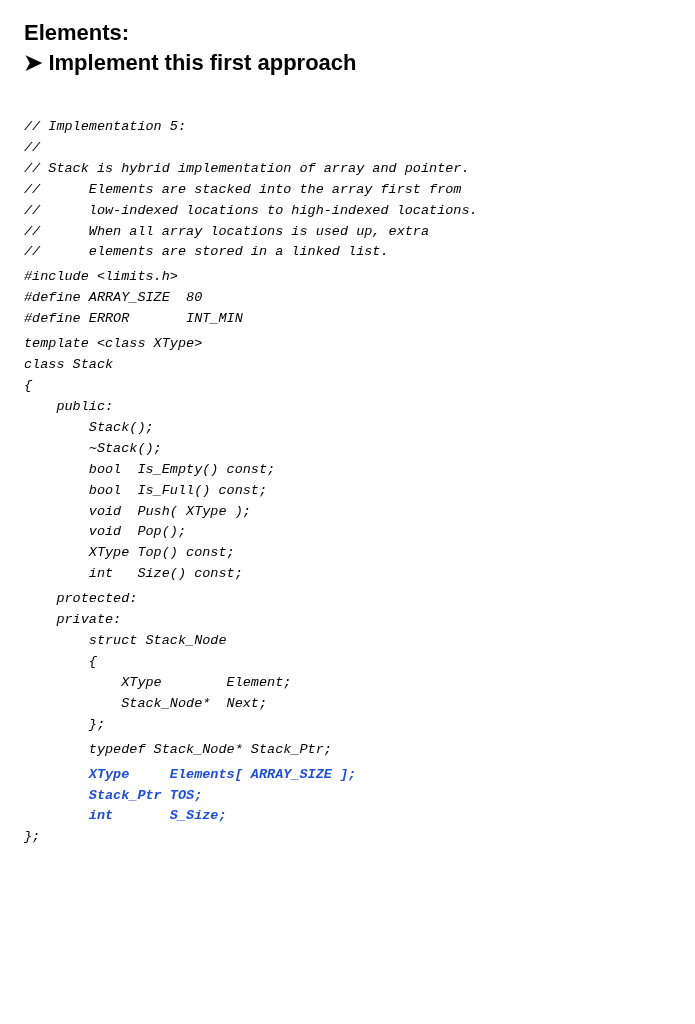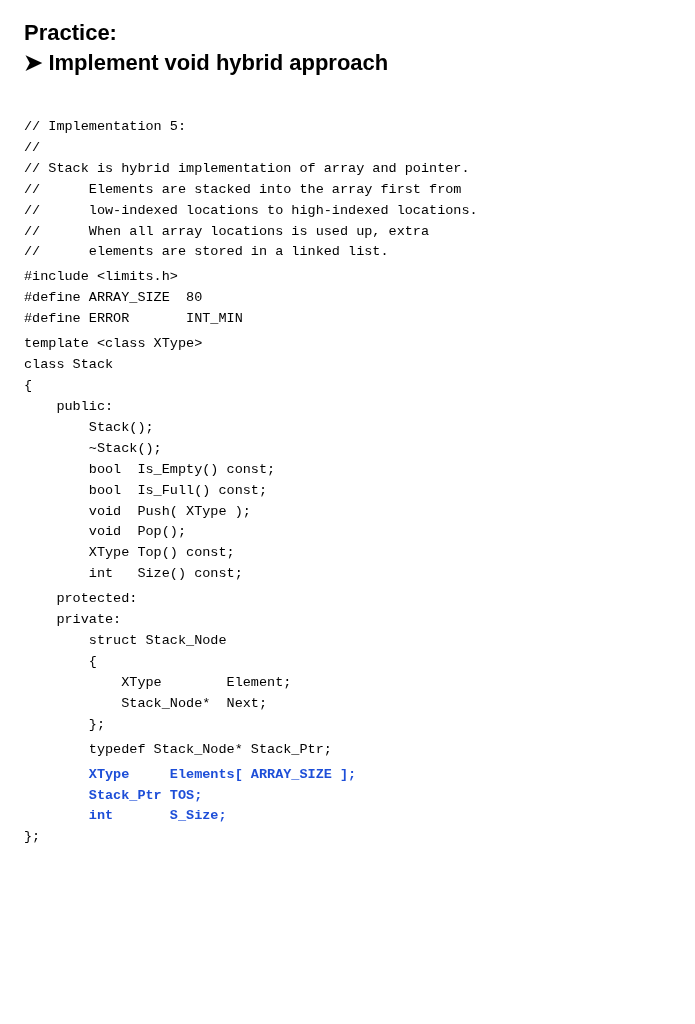--- a/index.html
+++ b/index.html
@@ -44,32 +44,33 @@
       font-family: 'Courier New', Courier, monospace;
       font-size: 13.5px;
       line-height: 1.55;
       color: #000000;
       margin-top: 18px;
       white-space: pre;
     }
 
     .code-line {
       display: block;
+      font-style: italic;
     }
 
     .highlight-red {
       color: #1d4ed8;
       font-weight: bold;
     }
   </style>
 </head>
 <body>
 
 <div class="header-section">
-  <div class="practice-label">Practice:</div>
+  <div class="practice-label">Elements:</div>
   <div class="subtitle">
     <span class="arrow-icon">➤</span>
-    <span>Implement void hybrid approach</span>
+    <span>Implement this first approach</span>
   </div>
 </div>
 
 <div class="code-block" id="code-container">
 <span class="code-line">// Implementation 5:</span><span class="code-line">//</span><span class="code-line">// Stack is hybrid implementation of array and pointer.</span><span class="code-line">//      Elements are stacked into the array first from</span><span class="code-line">//      low-indexed locations to high-indexed locations.</span><span class="code-line">//      When all array locations is used up, extra</span><span class="code-line">//      elements are stored in a linked list.</span><span class="code-line" style="height: 4px; display: block; line-height: 0.4;">&nbsp;</span><span class="code-line">#include &lt;limits.h&gt;</span><span class="code-line">#define ARRAY_SIZE  80</span><span class="code-line">#define ERROR       INT_MIN</span><span class="code-line" style="height: 4px; display: block; line-height: 0.4;">&nbsp;</span><span class="code-line">template &lt;class XType&gt;</span><span class="code-line">class Stack</span><span class="code-line">{</span><span class="code-line">    public:</span><span class="code-line">        Stack();</span><span class="code-line">        ~Stack();</span><span class="code-line">        bool  Is_Empty() const;</span><span class="code-line">        bool  Is_Full() const;</span><span class="code-line">        void  Push( XType );</span><span class="code-line">        void  Pop();</span><span class="code-line">        XType Top() const;</span><span class="code-line">        int   Size() const;</span><span class="code-line" style="height: 4px; display: block; line-height: 0.4;">&nbsp;</span><span class="code-line">    protected:</span><span class="code-line">    private:</span><span class="code-line">        struct Stack_Node</span><span class="code-line">        {</span><span class="code-line">            XType        Element;</span><span class="code-line">            Stack_Node*  Next;</span><span class="code-line">        };</span><span class="code-line" style="height: 4px; display: block; line-height: 0.4;">&nbsp;</span><span class="code-line">        typedef Stack_Node* Stack_Ptr;</span><span class="code-line" style="height: 4px; display: block; line-height: 0.4;">&nbsp;</span><span class="code-line"><span class="highlight-red">        XType     Elements[ ARRAY_SIZE ];</span></span><span class="code-line"><span class="highlight-red">        Stack_Ptr TOS;</span></span><span class="code-line"><span class="highlight-red">        int       S_Size;</span></span><span class="code-line">};</span></div>
 
 </body></html>

